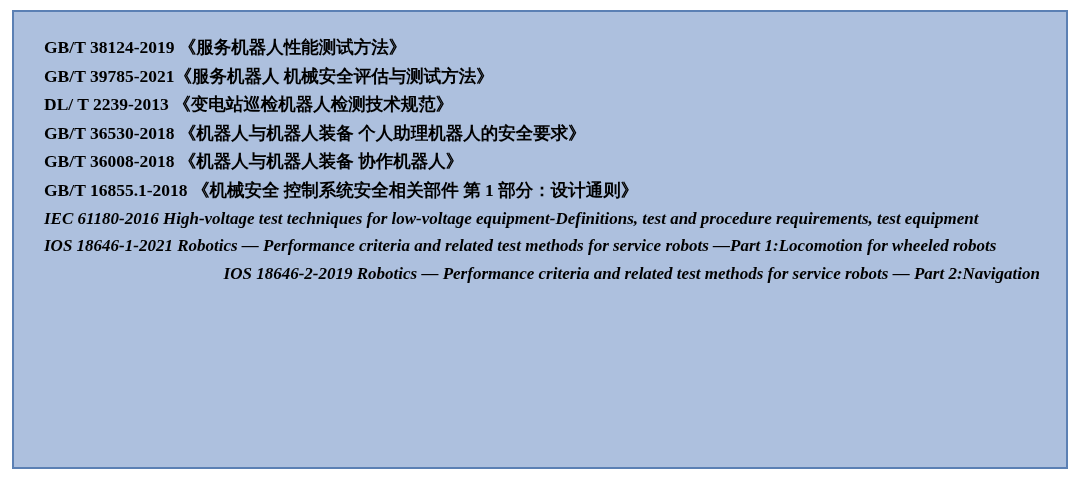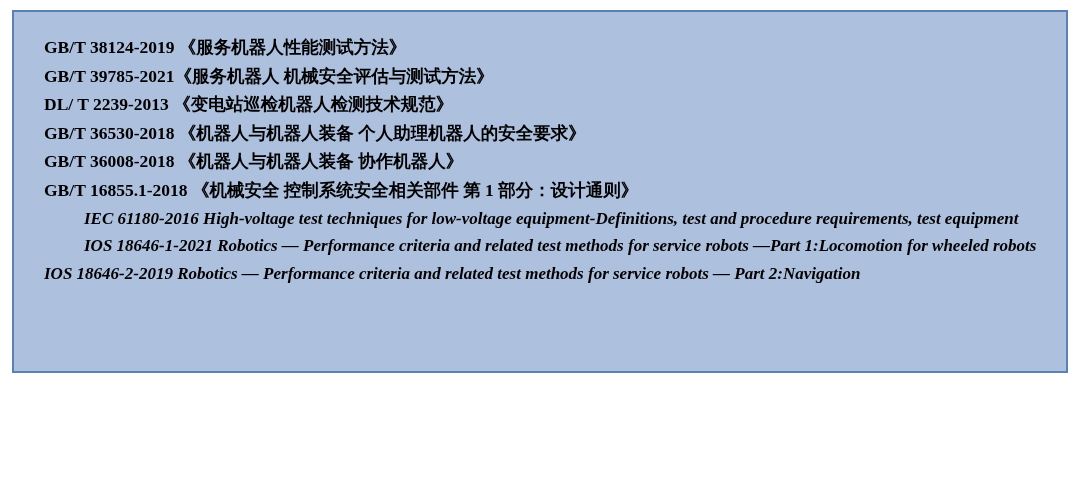--- a/index.html
+++ b/index.html
@@ -11,21 +11,21 @@
     width: 1080px;
     height: 479px;
     font-family: "Liberation Serif", serif;
   }
   #standards-panel {
     box-sizing: border-box;
     position: absolute;
     left: 12px;
     top: 10px;
     width: 1056px;
-    height: 363px;
+    height: 459px;
     background: #adc0de;
     border: 2px solid #5b80b4;
     padding: 22px 26px 18px 30px;
   }
   .std-list {
     list-style: none;
     margin: 0;
     padding: 0;
   }
   .std-item {
@@ -36,25 +36,25 @@
     margin: 0 0 2px 0;
     white-space: nowrap;
   }
   .std-item.wrap {
     white-space: normal;
     font-style: italic;
     text-align: justify;
     text-justify: inter-word;
     font-size: 17px;
     line-height: 1.50;
-    margin-left: 40px;
   }
   .std-item.en {
     font-style: italic;
     font-size: 17px;
+    text-align: right;
   }
 </style>
 </head>
 <body>
 
 <div id="standards-panel">
   <ul class="std-list">
     <li class="std-item">GB/T 38124-2019 《服务机器人性能测试方法》</li>
     <li class="std-item">GB/T 39785-2021《服务机器人 机械安全评估与测试方法》</li>
     <li class="std-item">DL/ T 2239-2013 《变电站巡检机器人检测技术规范》</li>

